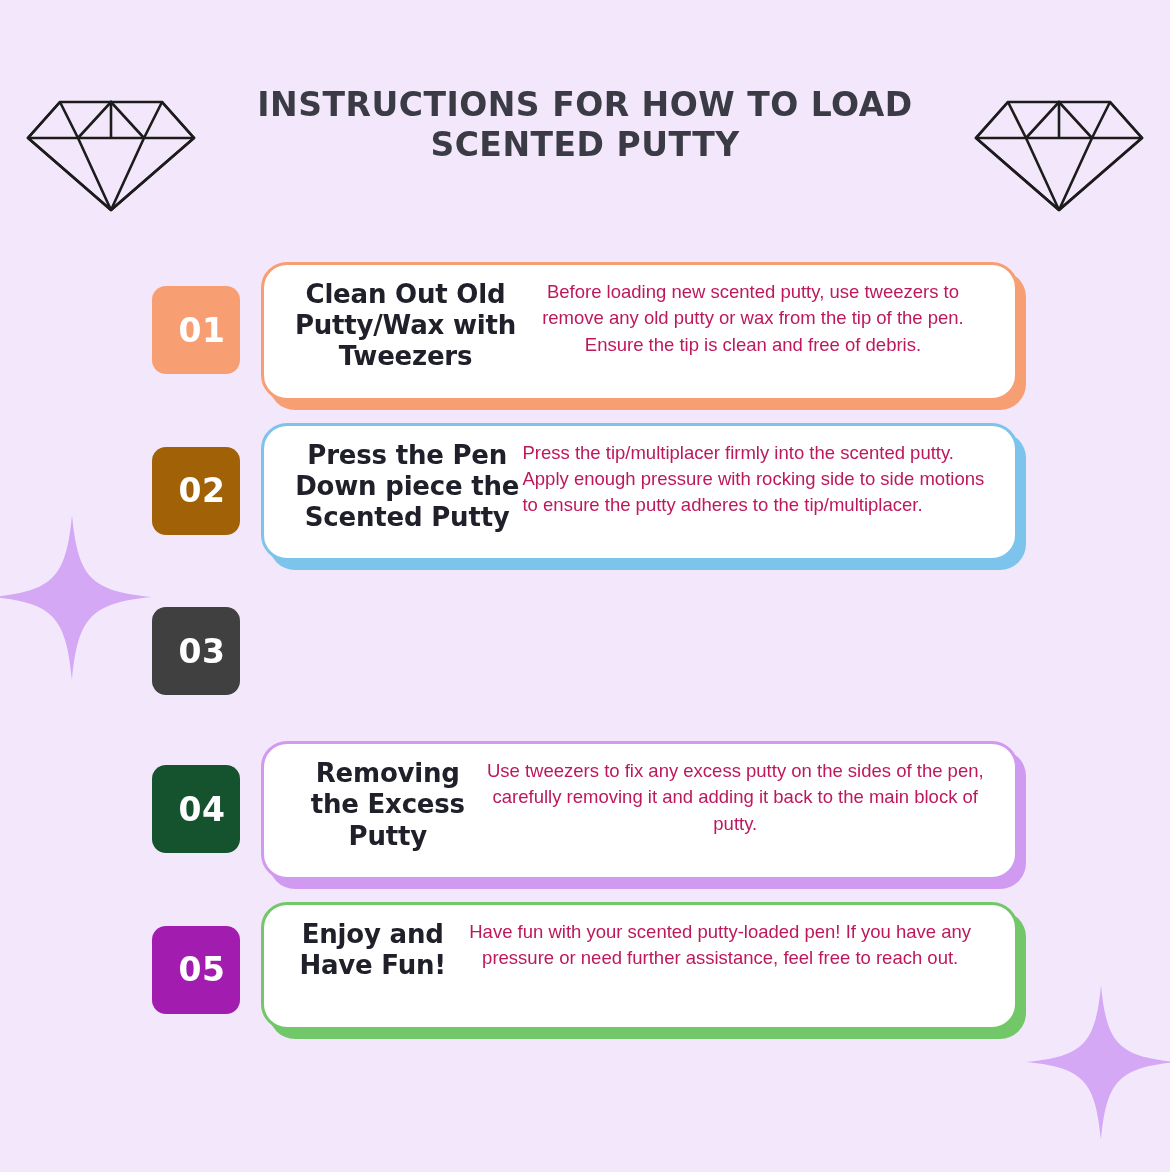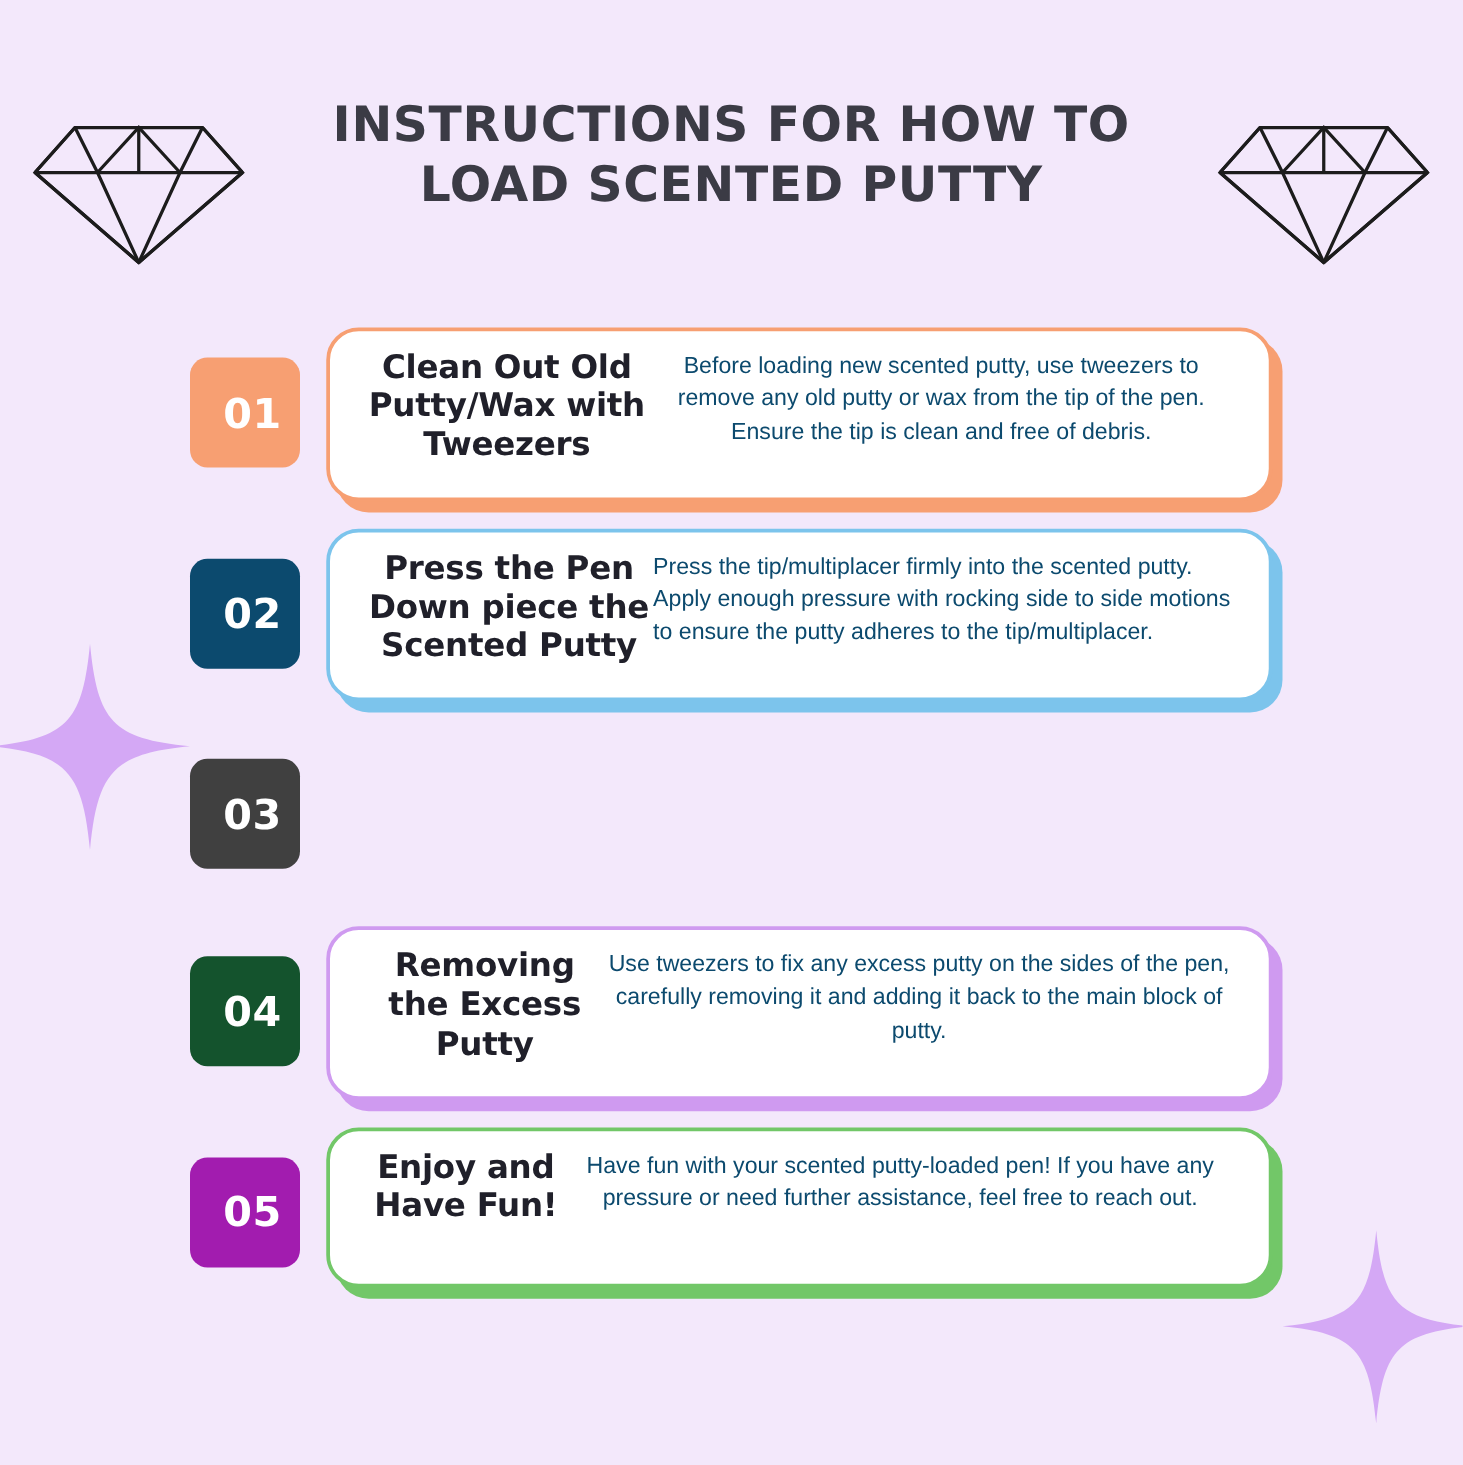--- a/index.html
+++ b/index.html
@@ -24,21 +24,21 @@
     display: flex;
     align-items: center;
     justify-content: center;
   }
 
   .title {
     width: 760px;
     text-align: center;
     font-family: "DejaVu Sans", sans-serif;
     font-weight: 700;
-    font-size: 39px;
+    font-size: 33px;
     line-height: 1.22;
     letter-spacing: 0.5px;
     color: #3b3b45;
     text-transform: uppercase;
   }
 
   .diamond {
     position: absolute;
     top: 100px;
   }
@@ -127,21 +127,21 @@
     text-align: center;
     letter-spacing: -0.2px;
     margin-bottom: 7px;
     line-height: 1.2;
   }
 
   .card p {
     font-family: "Liberation Sans", sans-serif;
     font-size: 18.5px;
     line-height: 1.42;
-    color: #0c4a6e;
+    color: #be185d;
     text-align: center;
   }
 
   .card p.left-align { text-align: left; }
 </style>
 </head>
 <body>
 
 <div class="header">
 
@@ -198,21 +198,21 @@
     <div class="card-wrap">
       <div class="card-shadow" style="background:#f79f72"></div>
       <div class="card" style="border-color:#f79f72">
         <h3>Clean Out Old Putty/Wax with Tweezers</h3>
         <p>Before loading new scented putty, use tweezers to remove any old putty or wax from the tip of the pen. Ensure the tip is clean and free of debris.</p>
       </div>
     </div>
   </div>
 
   <div class="step">
-    <div class="badge" style="background:#0c4a6e">
+    <div class="badge" style="background:#a16207">
       <span>02</span>
     </div>
     <div class="card-wrap">
       <div class="card-shadow" style="background:#7cc4ec"></div>
       <div class="card" style="border-color:#7cc4ec">
         <h3>Press the Pen Down piece the Scented Putty</h3>
         <p class="left-align">Press the tip/multiplacer firmly into the scented putty. Apply enough pressure with rocking side to side motions to ensure the putty adheres to the tip/multiplacer.</p>
       </div>
     </div>
   </div>

